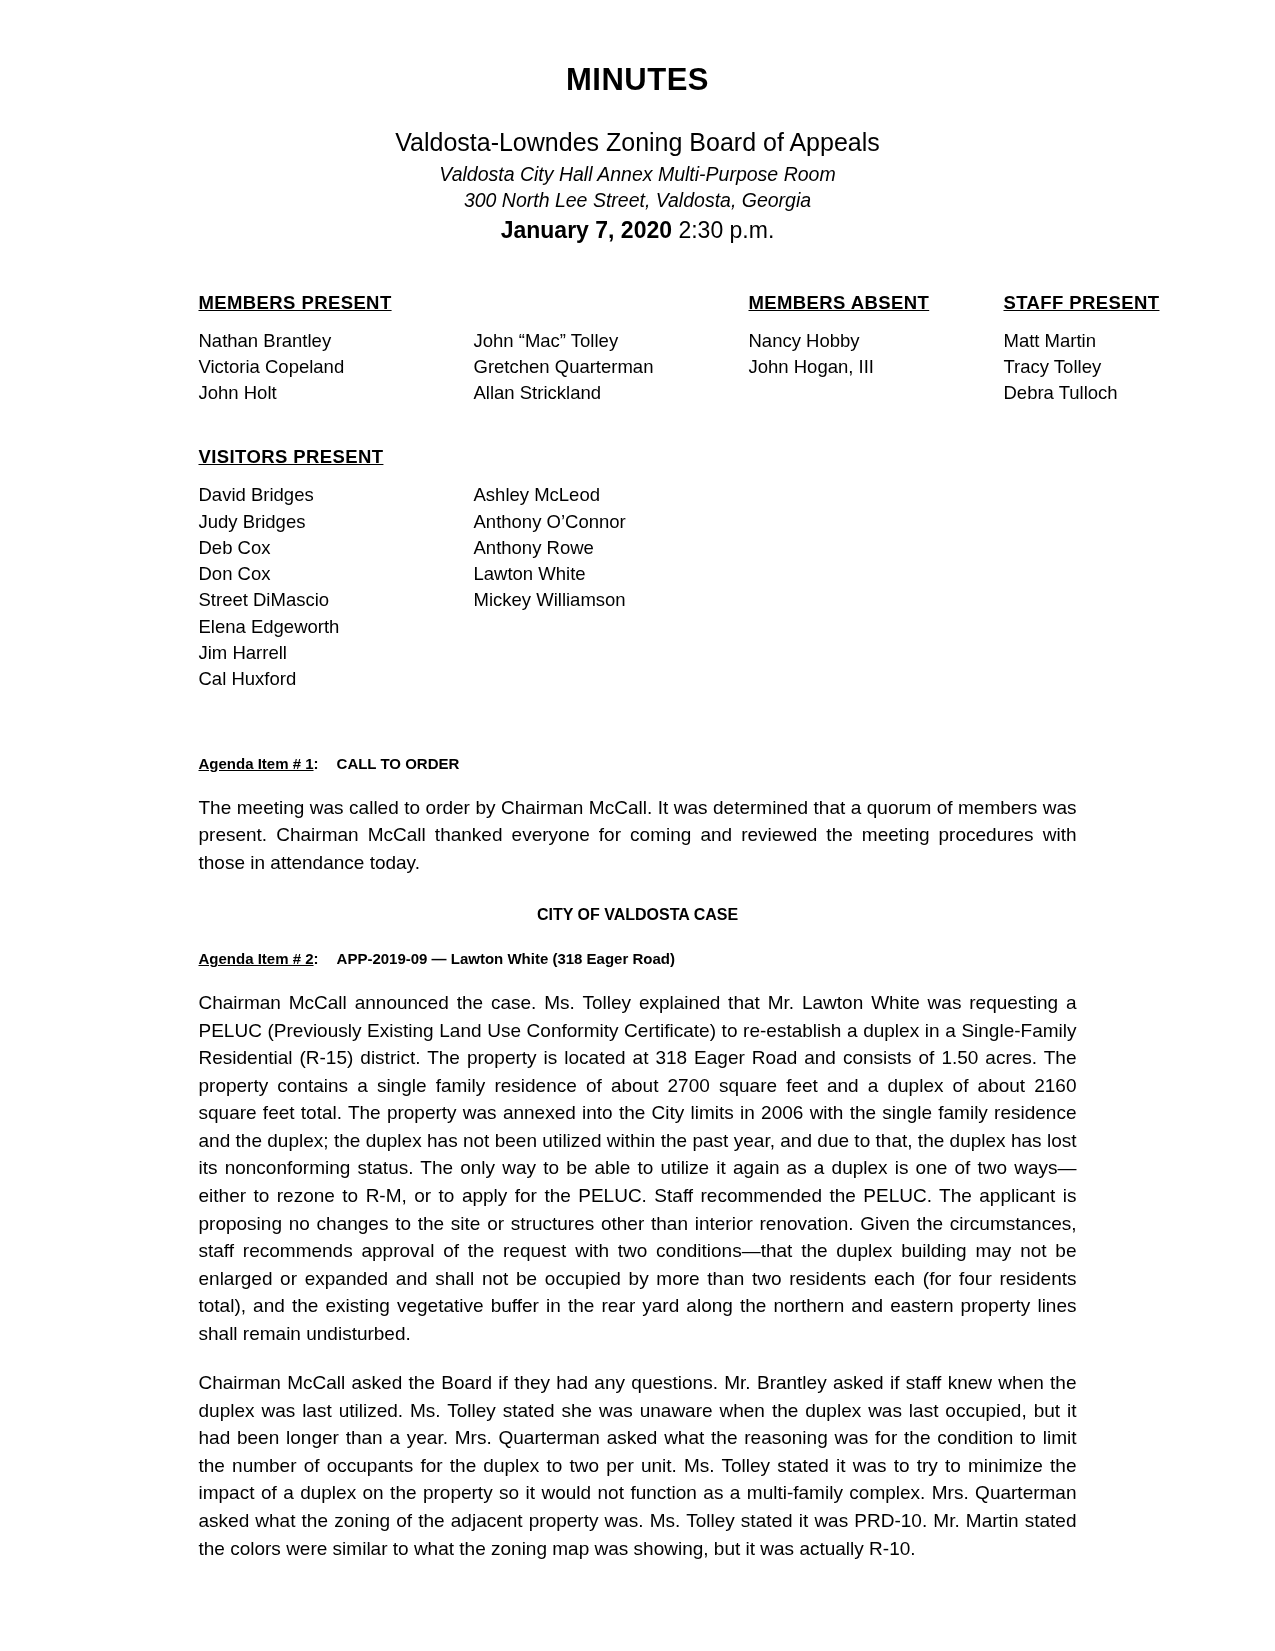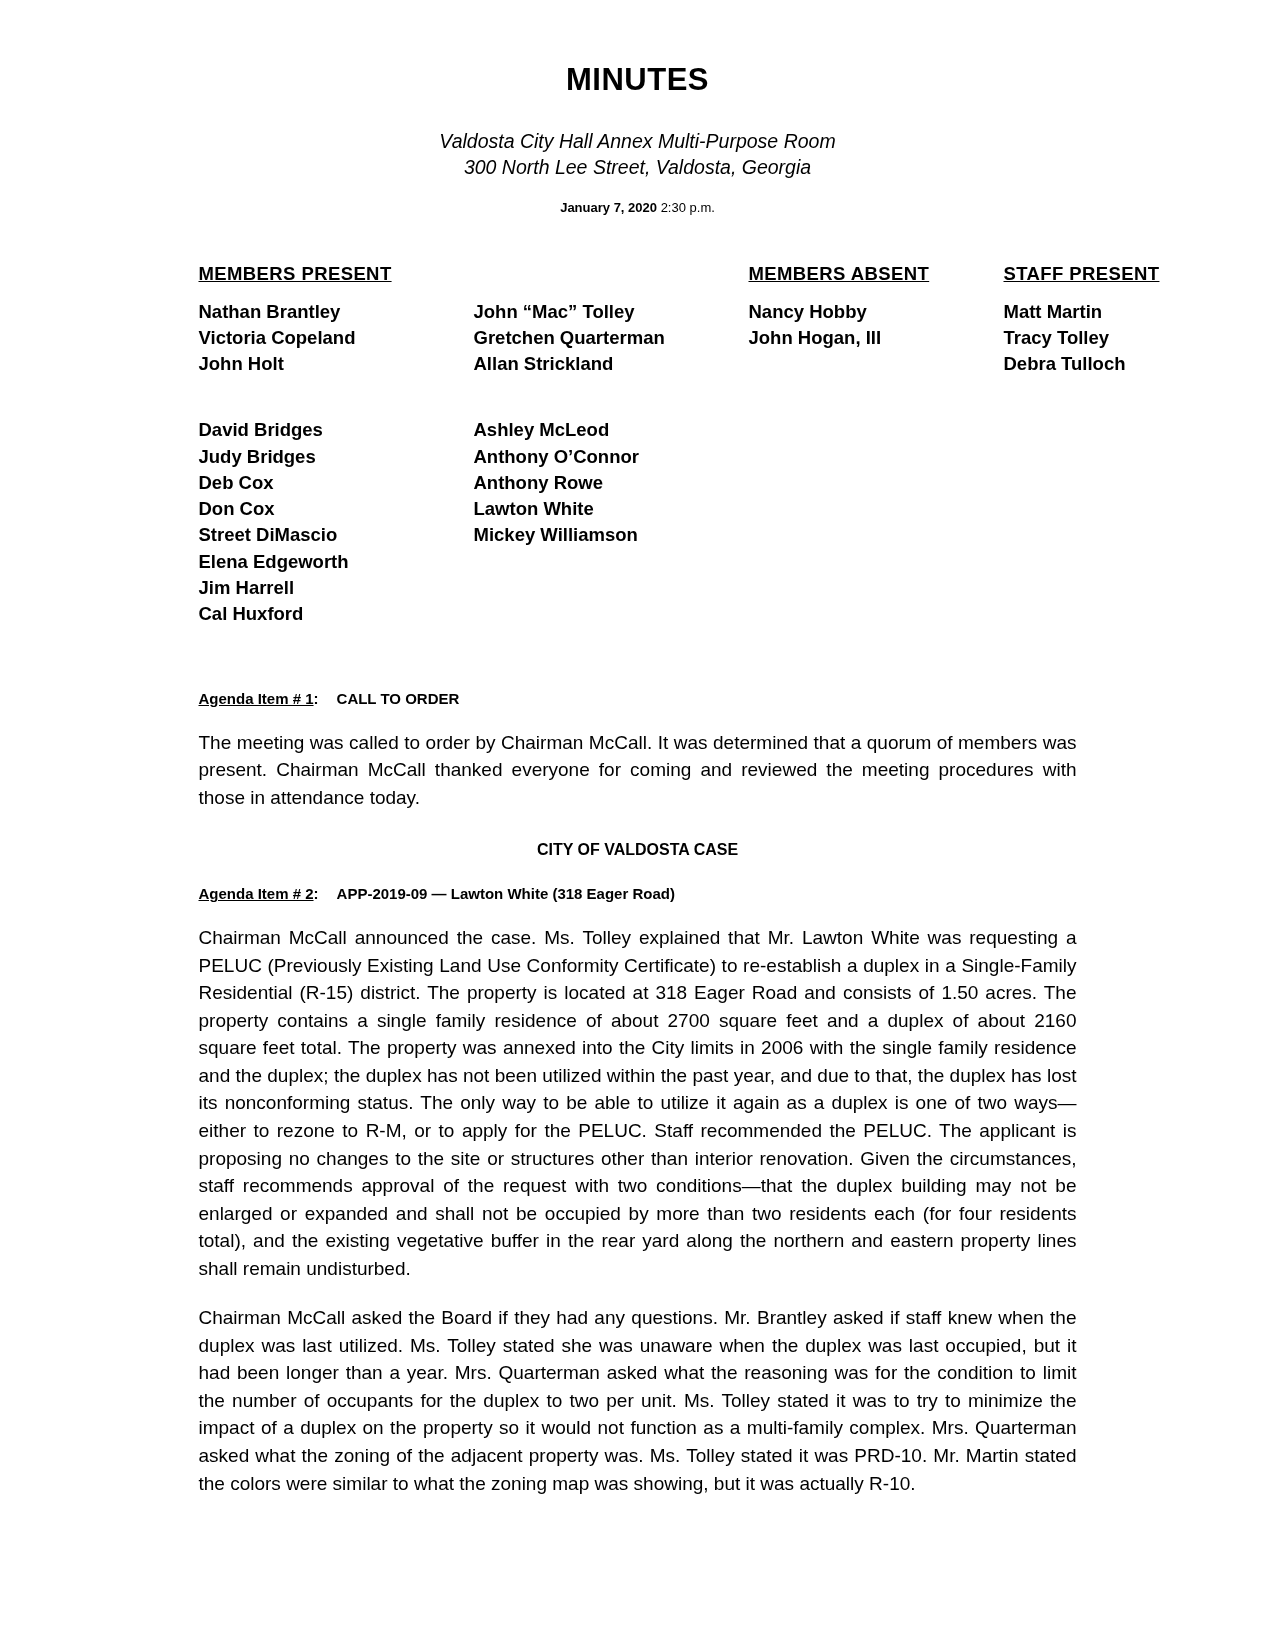--- a/index.html
+++ b/index.html
@@ -34,22 +34,22 @@
   }
   .venue-line {
     text-align: center;
     font-size: 19.5px;
     font-style: italic;
     margin: 0;
     line-height: 1.35;
   }
   .meeting-when {
     text-align: center;
-    font-size: 13px;
-    margin: 19px 0 0 0;
+    font-size: 23px;
+    margin: 3px 0 0 0;
   }
   .meeting-when b { font-weight: bold; }
 
   .roster {
     margin-top: 48px;
     display: flex;
     align-items: flex-start;
   }
   .roster-col-present { width: 555px; }
   .roster-col-absent  { width: 255px; }
@@ -65,21 +65,20 @@
   .names {
     display: flex;
   }
   .names .sub {
     width: 275px;
   }
   .name {
     font-size: 18.5px;
     line-height: 1.42;
     white-space: nowrap;
-    font-weight: bold;
   }
 
   .visitors {
     margin-top: 40px;
   }
   .visitors .names .sub { width: 275px; }
 
   .section-gap { height: 62px; }
 
   .agenda-line {
@@ -111,20 +110,21 @@
     margin: 30px 0 26px 0;
   }
 </style>
 </head>
 <body>
 
 <div class="page">
 
   <h1 class="doc-title">MINUTES</h1>
 
+  <div class="board-name">Valdosta-Lowndes Zoning Board of Appeals</div>
   <div class="venue-line">Valdosta City Hall Annex   Multi-Purpose Room</div>
   <div class="venue-line">300 North Lee Street,  Valdosta, Georgia</div>
   <div class="meeting-when">
     <b>January 7, 2020</b>
     <span>2:30 p.m.</span>
   </div>
 
   <div class="roster">
 
     <div class="roster-col-present">
@@ -160,20 +160,21 @@
           <div class="name">Matt Martin</div>
           <div class="name">Tracy Tolley</div>
           <div class="name">Debra Tulloch</div>
         </div>
       </div>
     </div>
 
   </div>
 
   <div class="visitors">
+    <div class="col-head">VISITORS PRESENT</div>
     <div class="names">
       <div class="sub">
         <div class="name">David Bridges</div>
         <div class="name">Judy Bridges</div>
         <div class="name">Deb Cox</div>
         <div class="name">Don Cox</div>
         <div class="name">Street DiMascio</div>
         <div class="name">Elena Edgeworth</div>
         <div class="name">Jim Harrell</div>
         <div class="name">Cal Huxford</div>

